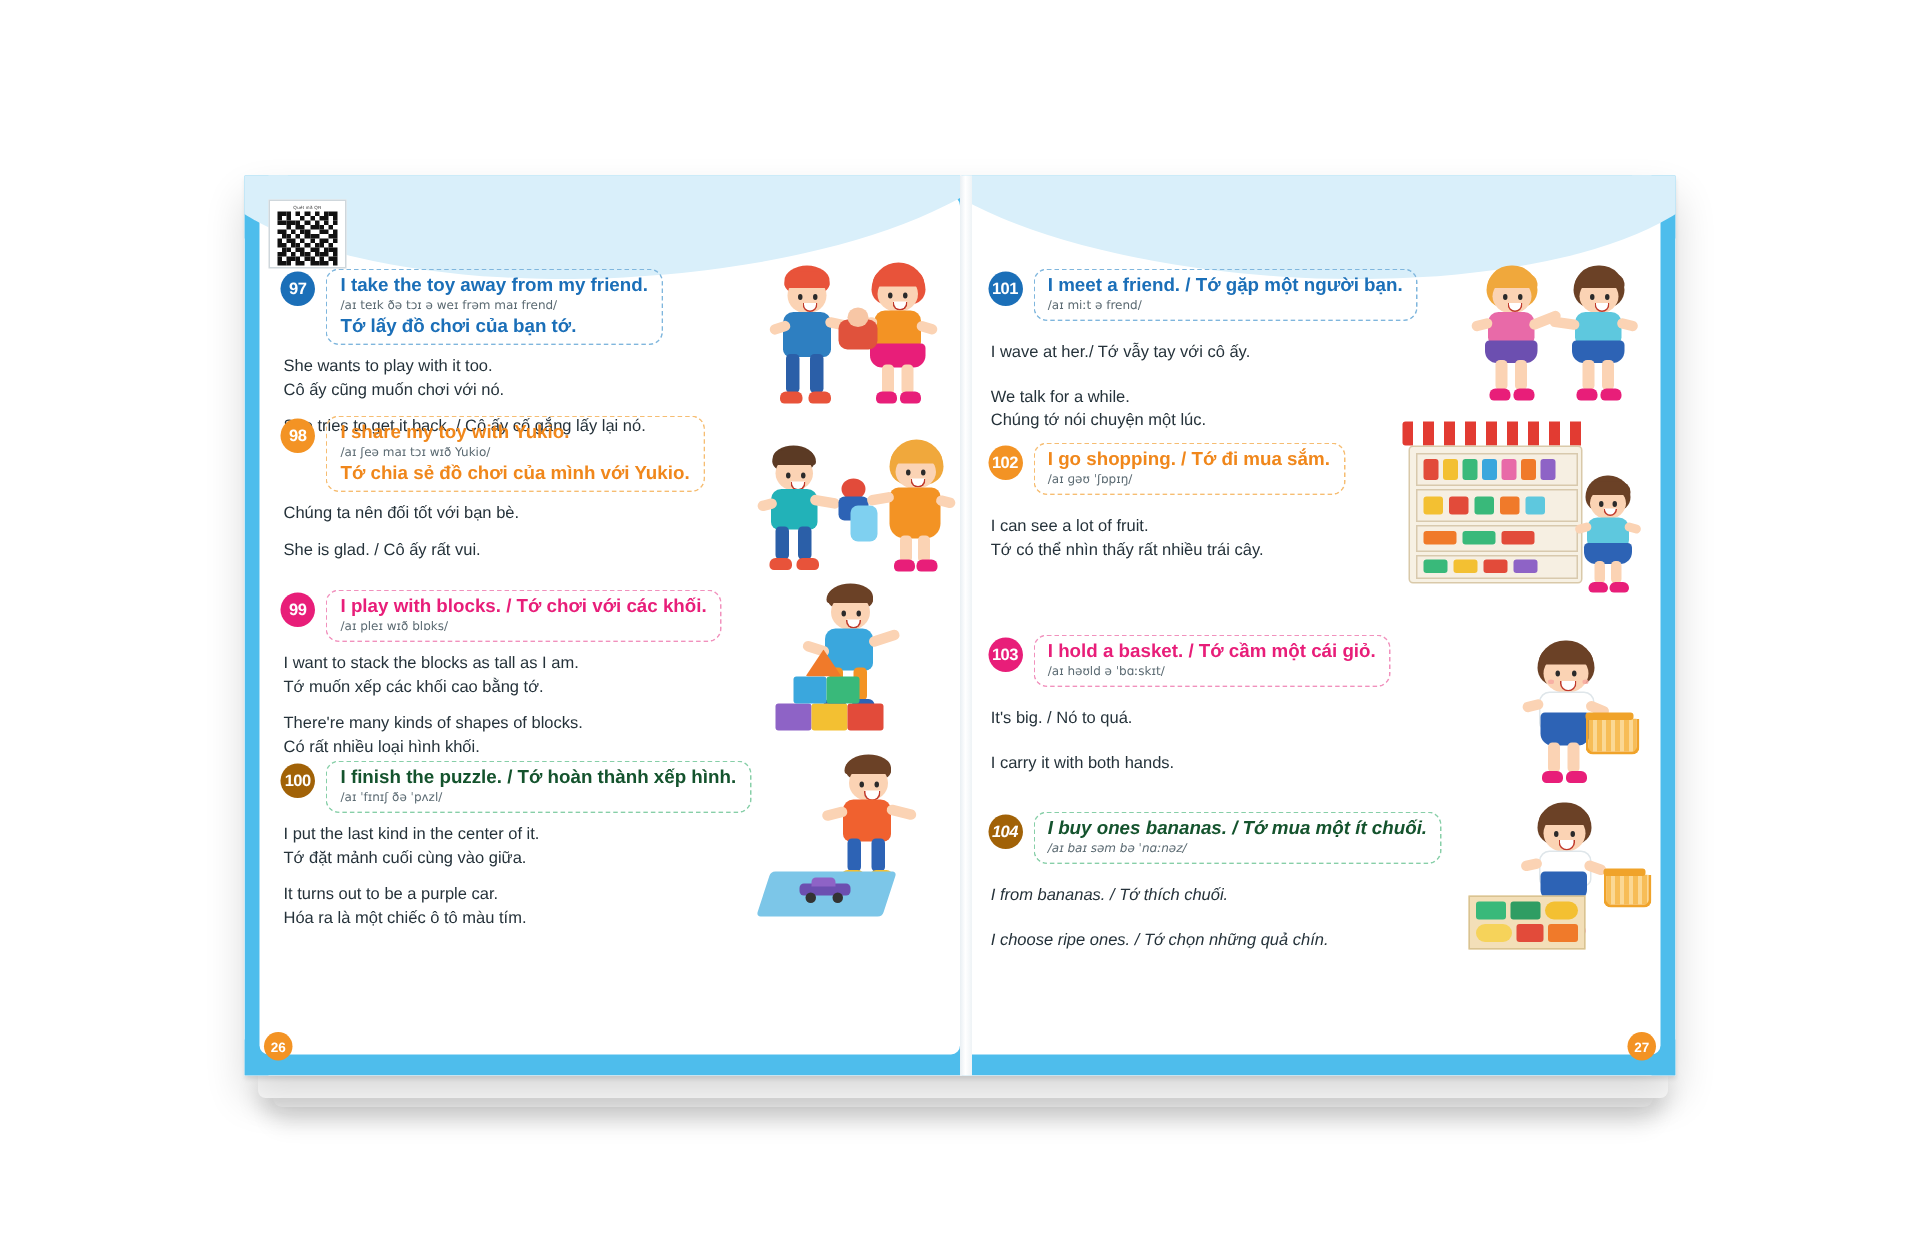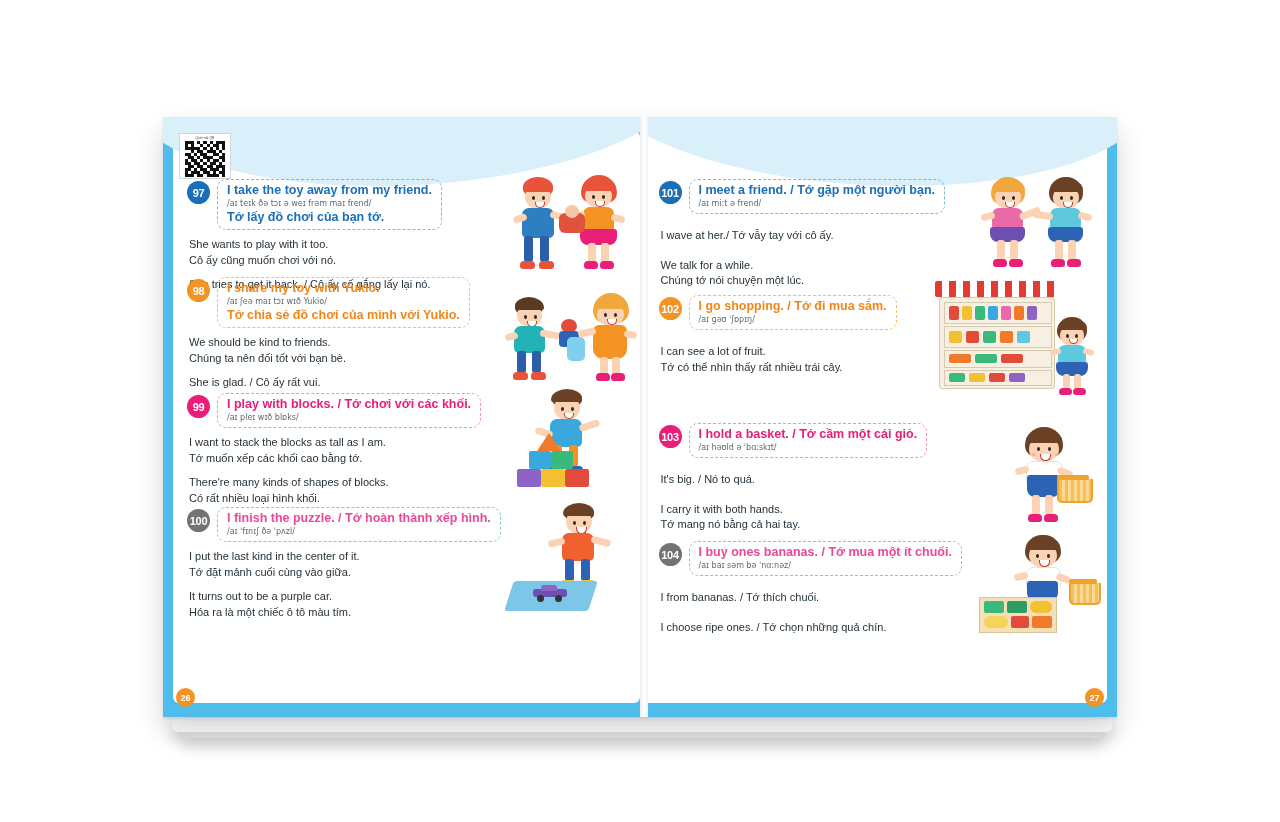--- a/index.html
+++ b/index.html
@@ -233,23 +233,23 @@
   .t-blue  .en, .t-blue .vi { color: #1b6fb8; }
 
   .t-orange .num { background: #f39324; }
   .t-orange .bub-text { border-color: #f6bd72; }
   .t-orange .en, .t-orange .vi { color: #f0871b; }
 
   .t-pink  .num { background: #e81e79; }
   .t-pink  .bub-text { border-color: #f191bd; }
   .t-pink  .en, .t-pink .vi { color: #e81e79; }
 
-  .t-green .num { background: #737373; }
+  .t-green .num { background: #a16207; }
   .t-green .bub-text { border-color: #87cfa8; }
-  .t-green .en, .t-green .vi { color: #ec4899; }
+  .t-green .en, .t-green .vi { color: #14532d; }
 
   
   .pagenum {
     position: absolute;
     bottom: 10px;
     width: 19px;
     height: 19px;
     border-radius: 50%;
     background: #f39324;
     color: #fff;
@@ -597,21 +597,20 @@
           <div class="bubble">
             <div class="num">98</div>
             <div class="bub-text">
               <div class="en">I share my toy with Yukio.</div>
               <div class="ipa">/aɪ ʃeə maɪ tɔɪ wɪð Yukio/</div>
               <div class="vi">Tớ chia sẻ đồ chơi của mình với Yukio.</div>
             </div>
           </div>
           <div class="lines">
             <div class="blk">
-              <div class="ln">We should be kind to friends.</div>
               <div class="ln">Chúng ta nên đối tốt với bạn bè.</div>
             </div>
             <div class="blk">
               <div class="ln">She is glad. / Cô ấy rất vui.</div>
             </div>
           </div>
 
           <div class="art" style="left:316px; top:16px; width:148px; height:96px;">
 
             <div class="kid" style="left:0px; top:4px; width:58px; height:92px;">
@@ -887,21 +886,20 @@
               <div class="en">I hold a basket. / Tớ cầm một cái giỏ.</div>
               <div class="ipa">/aɪ həʊld ə ˈbɑːskɪt/</div>
             </div>
           </div>
           <div class="lines" style="margin-top:14px;">
             <div class="blk" style="margin-bottom:14px;">
               <div class="ln">It's big. / Nó to quá.</div>
             </div>
             <div class="blk">
               <div class="ln">I carry it with both hands.</div>
-              <div class="ln">Tớ mang nó bằng cả hai tay.</div>
             </div>
           </div>
 
           <div class="art" style="left:336px; top:4px; width:110px; height:104px;">
             <div class="kid" style="left:18px; top:0; width:70px; height:104px;">
               <div class="hair" style="left:12px; top:0; width:38px; height:30px; background:#6b4126; border-radius:19px 19px 12px 12px;"></div>
               <div class="head" style="left:16px; top:9px; width:30px; height:26px;"></div>
               <div class="hair" style="left:13px; top:5px; width:36px; height:11px; background:#6b4126; border-radius:18px 18px 4px 4px;"></div>
               <div class="eye" style="left:24px; top:20px;"></div>
               <div class="eye" style="left:35px; top:20px;"></div>
@@ -915,21 +913,21 @@
               <div class="leg" style="left:19px; top:68px; width:8px; height:20px;"></div>
               <div class="leg" style="left:32px; top:68px; width:8px; height:20px;"></div>
               <div class="shoe" style="left:15px; top:87px; width:14px; height:8px; background:#e81e79;"></div>
               <div class="shoe" style="left:31px; top:87px; width:14px; height:8px; background:#e81e79;"></div>
             </div>
             <div class="basket" style="left:62px; top:52px; width:32px; height:22px;"></div>
             <div style="position:absolute;left:62px;top:48px;width:32px;height:5px;background:#f0a32a;border-radius:2px;"></div>
           </div>
         </div>
 
-        <div class="entry t-green" style="height:104px;">
+        <div class="entry t-green" style="height:104px;font-style:italic;">
           <div class="bubble">
             <div class="num">104</div>
             <div class="bub-text">
               <div class="en">I buy ones bananas. / Tớ mua một ít chuối.</div>
               <div class="ipa">/aɪ baɪ səm bə ˈnɑːnəz/</div>
             </div>
           </div>
           <div class="lines" style="margin-top:14px;">
             <div class="blk" style="margin-bottom:14px;">
               <div class="ln">I from bananas. / Tớ thích chuối.</div>

